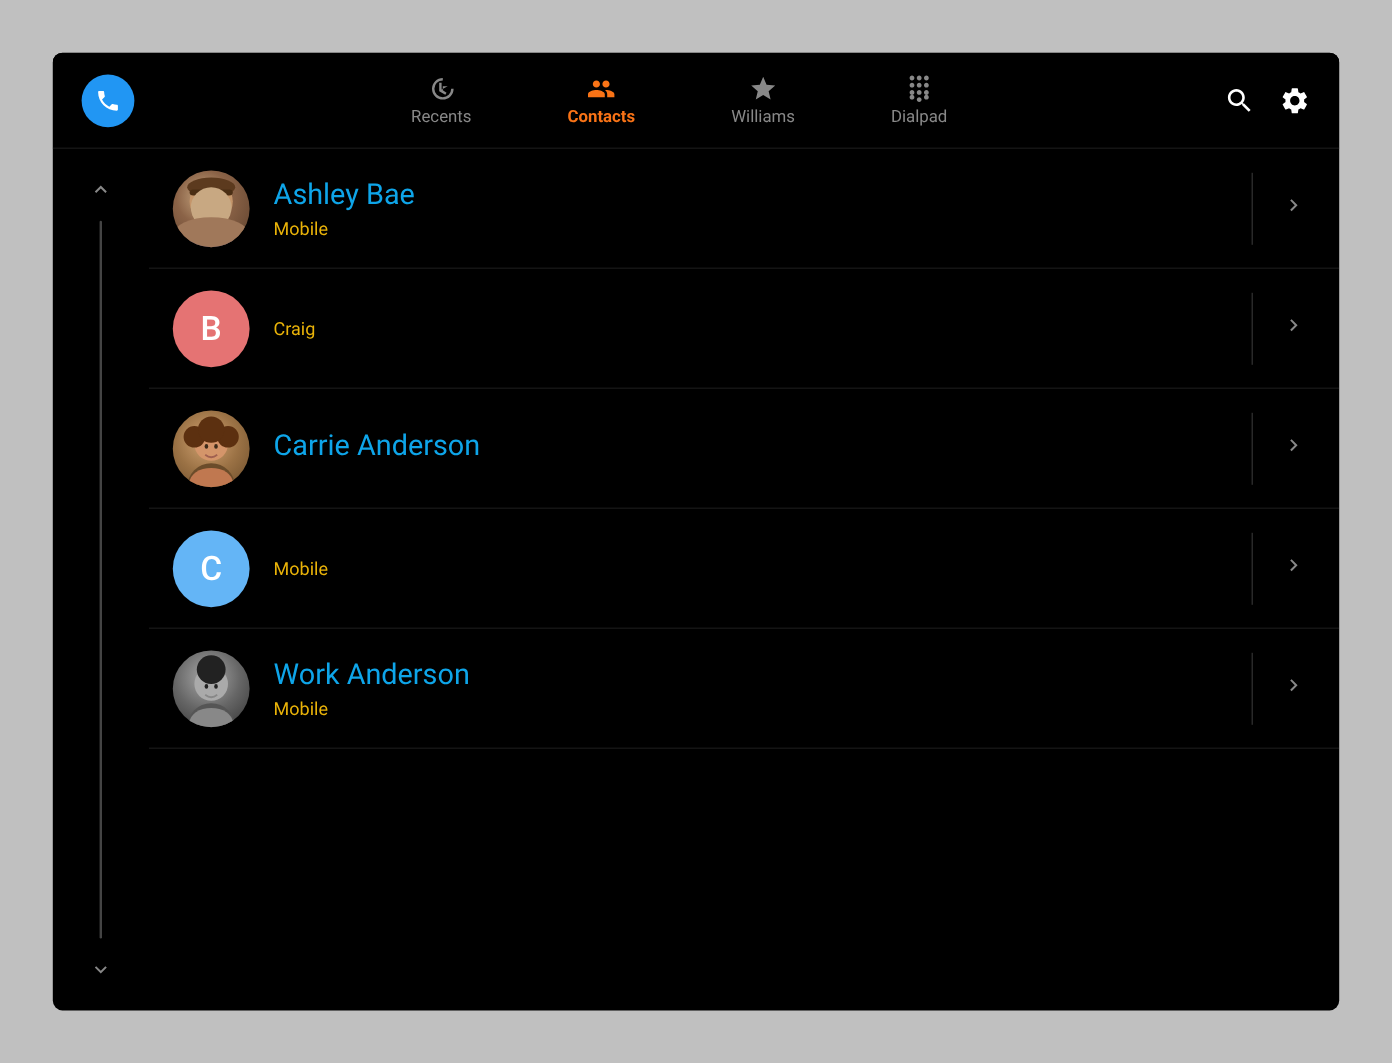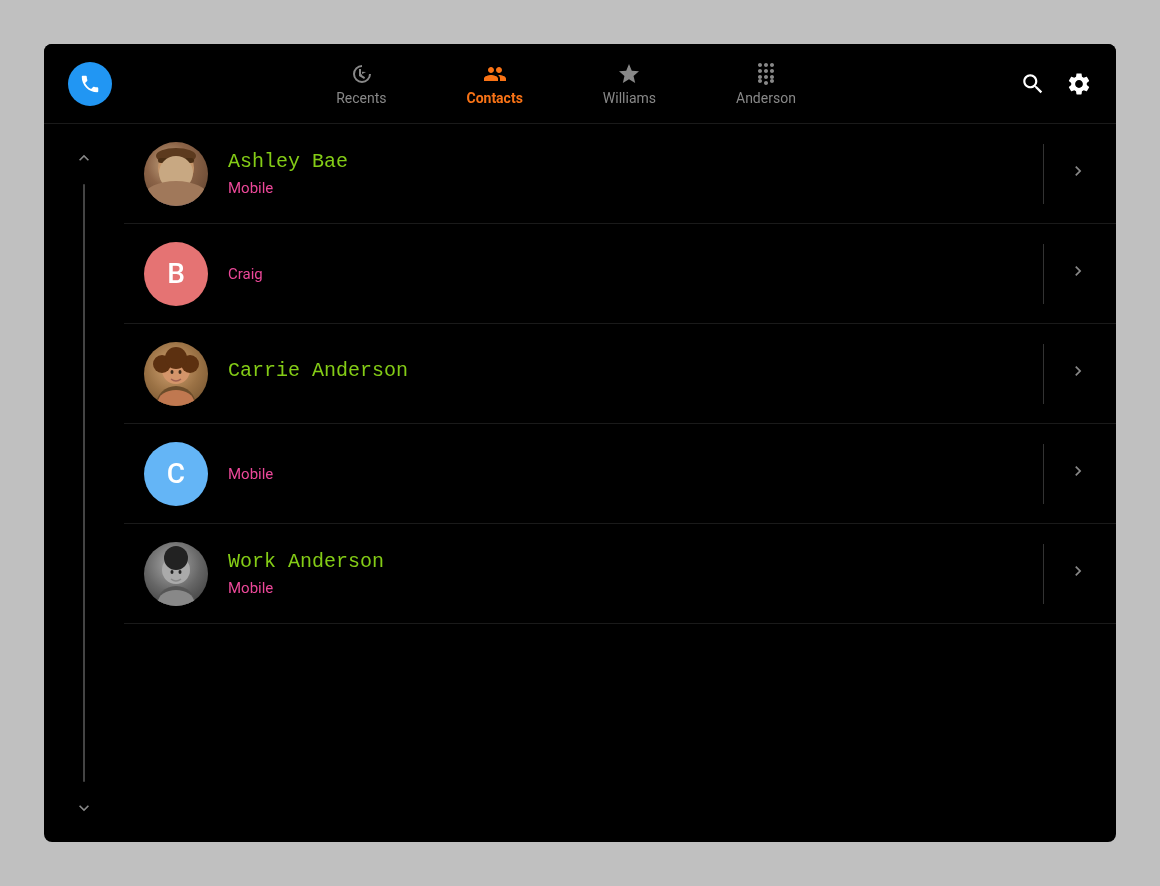--- a/index.html
+++ b/index.html
@@ -224,30 +224,29 @@
       position: relative;
       overflow: hidden;
     }
 
     .contact-info {
       flex: 1;
       padding-left: 20px;
     }
 
     .contact-name {
-      font-size: 20px;
-      color: #84cc16;
+      font-size: 24px;
+      color: #0ea5e9;
       font-weight: 400;
       margin-bottom: 6px;
-      font-family: Liberation Mono, monospace;
     }
 
     .contact-type {
       font-size: 15px;
-      color: #ec4899;
+      color: #eab308;
     }
 
     .contact-divider {
       width: 1px;
       height: 60px;
       background: #333;
       margin: 0 16px;
       flex-shrink: 0;
     }
 
@@ -296,21 +295,21 @@
         <svg viewBox="0 0 24 24">
           <path d="M12 17.27L18.18 21l-1.64-7.03L22 9.24l-7.19-.61L12 2 9.19 8.63 2 9.24l5.46 4.73L5.82 21z"></path>
         </svg>
         <span>Williams</span>
       </div>
 
       <div class="nav-tab">
         <svg viewBox="0 0 24 24">
           <path d="M12 19c-1.1 0-2 .9-2 2s.9 2 2 2 2-.9 2-2-.9-2-2-2zm-6-2c-1.1 0-2 .9-2 2s.9 2 2 2 2-.9 2-2-.9-2-2-2zm12 0c-1.1 0-2 .9-2 2s.9 2 2 2 2-.9 2-2-.9-2-2-2zM6 13c-1.1 0-2 .9-2 2s.9 2 2 2 2-.9 2-2-.9-2-2-2zm6 0c-1.1 0-2 .9-2 2s.9 2 2 2 2-.9 2-2-.9-2-2-2zm6 0c-1.1 0-2 .9-2 2s.9 2 2 2 2-.9 2-2-.9-2-2-2zM6 7c-1.1 0-2 .9-2 2s.9 2 2 2 2-.9 2-2-.9-2-2-2zm6 0c-1.1 0-2 .9-2 2s.9 2 2 2 2-.9 2-2-.9-2-2-2zm6 0c-1.1 0-2 .9-2 2s.9 2 2 2 2-.9 2-2-.9-2-2-2zM6 1c-1.1 0-2 .9-2 2s.9 2 2 2 2-.9 2-2-.9-2-2-2zm6 0c-1.1 0-2 .9-2 2s.9 2 2 2 2-.9 2-2-.9-2-2-2zm6 0c-1.1 0-2 .9-2 2s.9 2 2 2 2-.9 2-2-.9-2-2-2z"></path>
         </svg>
-        <span>Anderson</span>
+        <span>Dialpad</span>
       </div>
     </div>
 
     <div class="header-actions">
       <button class="header-icon-btn">
         <svg viewBox="0 0 24 24">
           <path d="M15.5 14h-.79l-.28-.27C15.41 12.59 16 11.11 16 9.5 16 5.91 13.09 3 9.5 3S3 5.91 3 9.5 5.91 16 9.5 16c1.61 0 3.09-.59 4.23-1.57l.27.28v.79l5 4.99L20.49 19l-4.99-5zm-6 0C7.01 14 5 11.99 5 9.5S7.01 5 9.5 5 14 7.01 14 9.5 11.99 14 9.5 14z"></path>
         </svg>
       </button>
       <button class="header-icon-btn">

